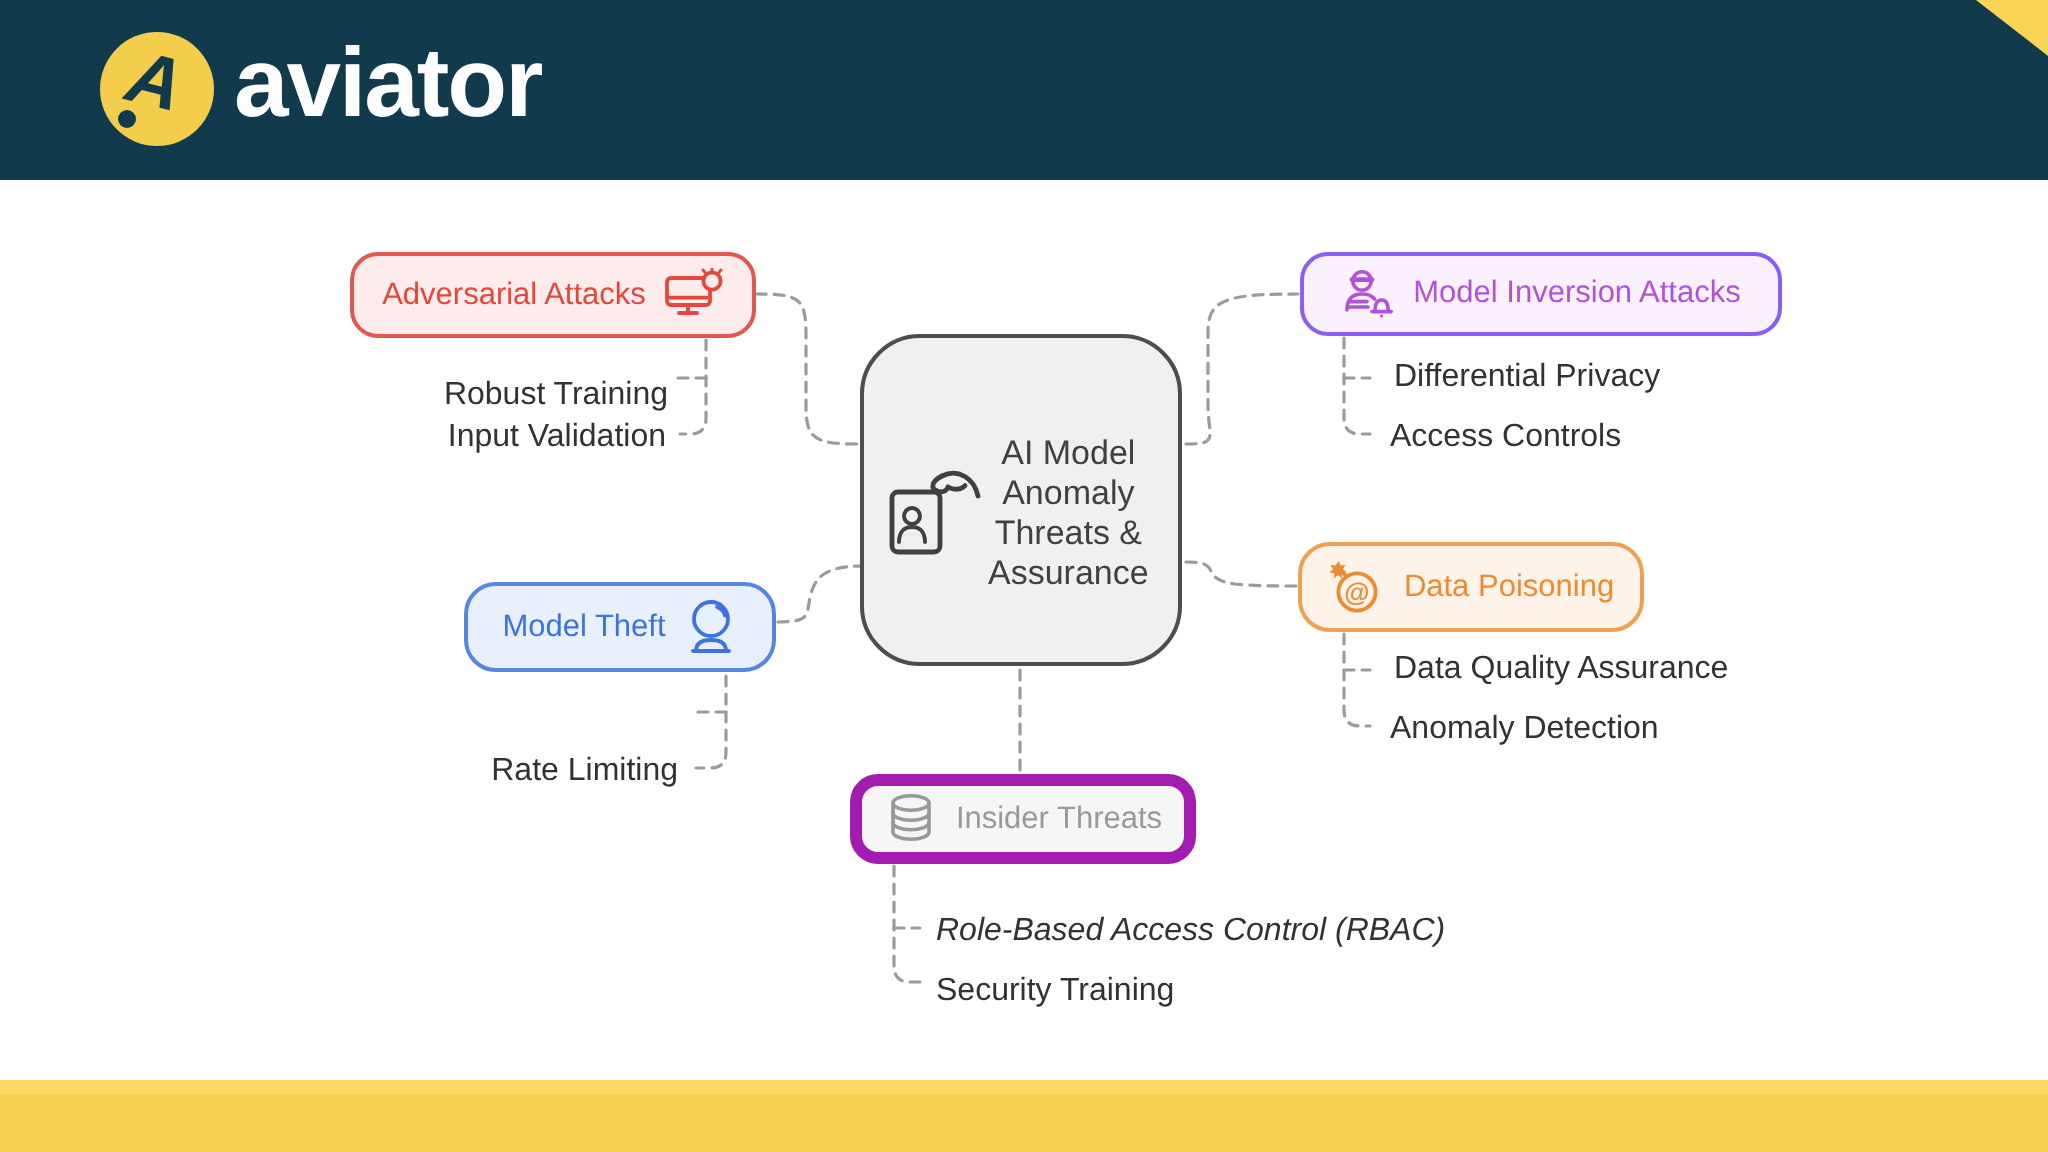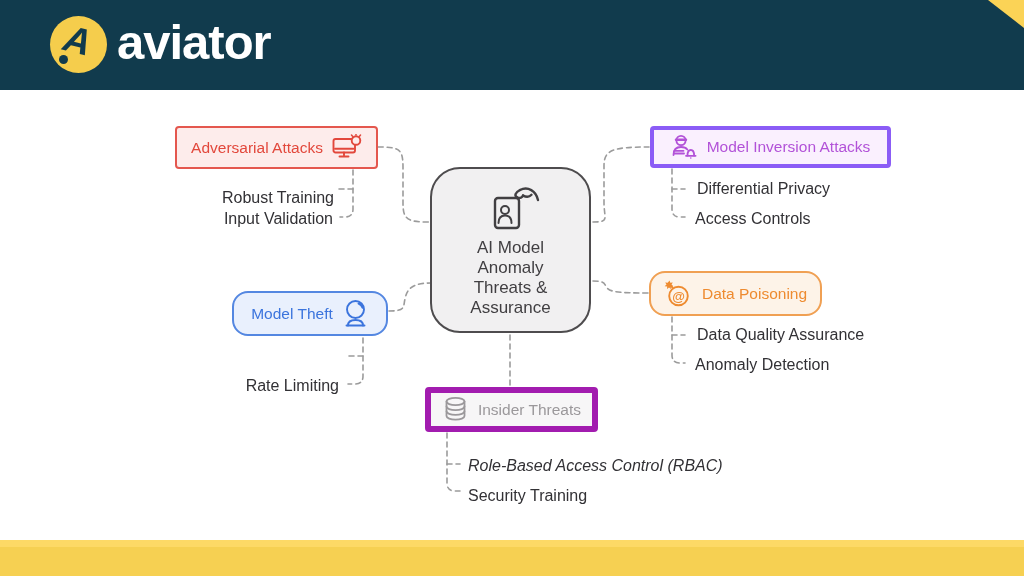--- a/index.html
+++ b/index.html
@@ -20,29 +20,29 @@
   
   .bottombar { position:absolute; top:540px; left:0; width:1024px; height:36px;
                background:#f6d052; border-top:7px solid #fdd966; }
 
   
   .connectors { position:absolute; top:0; left:0; width:1024px; height:576px; pointer-events:none; }
   .connectors path { fill:none; stroke:#9b9b9b; stroke-width:1.6; stroke-dasharray:5 4; stroke-linecap:round; }
 
   
   .node { position:absolute; display:flex; align-items:center; justify-content:center; gap:9px;
-          border-radius:4px; font-size:15.5px; font-weight:500; white-space:nowrap; }
+          border-radius:14px; font-size:15.5px; font-weight:500; white-space:nowrap; }
   .node svg { flex:none; display:block; }
   .n-adversarial { left:175px; top:126px; width:203px; height:43px; background:#fdeceb; border:2px solid #e4574e; color:#e2483c; }
-  .n-inversion   { left:650px; top:126px; width:241px; height:42px; background:#faf0fe; border:4px solid #8b5cf6; color:#b252d8; }
+  .n-inversion   { left:650px; top:126px; width:241px; height:42px; background:#faf0fe; border:2px solid #8b5cf6; color:#b252d8; }
   .n-theft       { left:232px; top:291px; width:156px; height:45px; background:#e9f0fd; border:2px solid #5487e1; color:#3b74dd; border-radius:16px; }
   .n-poison      { left:649px; top:271px; width:173px; height:45px; background:#fdf3e8; border:2px solid #f0a053; color:#ee8b30; border-radius:16px; }
   .n-insider     { left:425px; top:387px; width:173px; height:45px; background:#f7f6f7; border:6px solid #a21caf; color:#9b989b; }
   .n-center { left:430px; top:167px; width:161px; height:166px; background:#f1f0f1; border:2px solid #4e4c4e;
-              border-radius:30px; color:#413f42; flex-direction:column; justify-content:flex-start; gap:2px;
+              border-radius:30px; color:#413f42; justify-content:flex-start; gap:2px;
               padding-top:13px; font-size:17px; }
   .center-text { text-align:center; line-height:20px; font-weight:500; }
 
   
   .leaf { position:absolute; font-size:16px; color:#323135; white-space:nowrap; }
   .l-robust    { top:189px; right:690px; }
   .l-input     { top:210px; right:691px; }
   .l-watermark { top:347px; right:681px; }
   .l-rate      { top:377px; right:685px; }
   .l-diffpriv  { top:180px; left:697px; }

